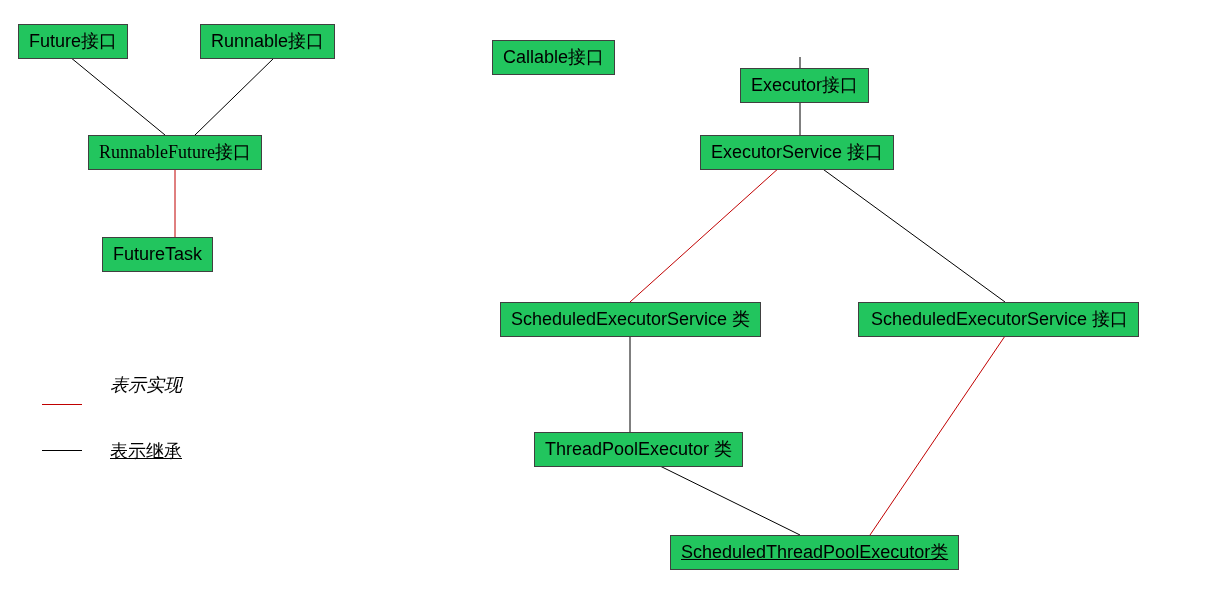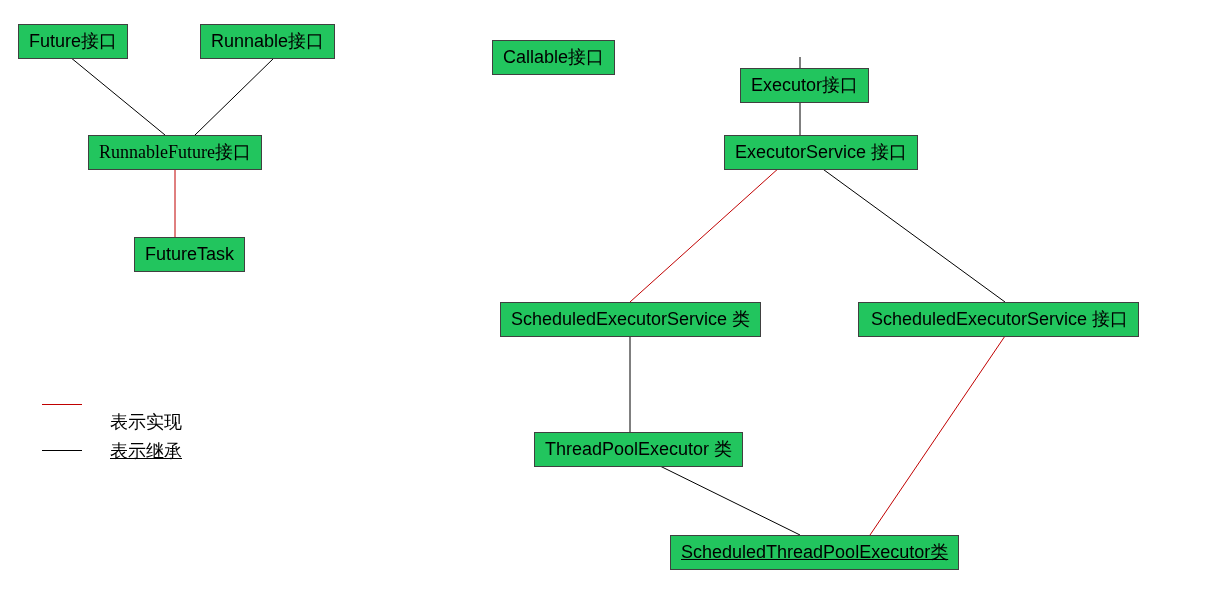--- a/index.html
+++ b/index.html
@@ -64,28 +64,28 @@
 
   <line x1="1005" y1="336" x2="870" y2="535" stroke="#c00000" stroke-width="1"></line>
 </svg>
 
 <div class="node" style="left:18px;  top:24px;">Future接口</div>
 <div class="node" style="left:200px; top:24px;">Runnable接口</div>
 <div class="node" style="left:452px; top:40px;margin-left:40px;">Callable接口</div>
 <div class="node" style="left:740px; top:24px;margin-top:44px;">Executor接口</div>
 
 <div class="node" style="left:88px;  top:135px;font-family:Liberation Serif, serif;">RunnableFuture接口</div>
-<div class="node" style="left:700px; top:135px;margin-left:24px;">ExecutorService 接口</div>
+<div class="node" style="left:700px; top:135px;">ExecutorService 接口</div>
 
-<div class="node" style="left:134px; top:237px;">FutureTask</div>
+<div class="node" style="left:102px; top:237px;">FutureTask</div>
 
 <div class="node" style="left:500px; top:302px;">ScheduledExecutorService 类</div>
 <div class="node" style="left:858px; top:302px;padding-left:12px;">ScheduledExecutorService 接口</div>
 
 <div class="node" style="left:522px; top:432px;margin-left:12px;">ThreadPoolExecutor 类</div>
 
 <div class="node" style="left:670px; top:535px;text-decoration:underline;">ScheduledThreadPoolExecutor类</div>
 
 <div class="legend-line" style="left:42px; top:404px; border-color:#c00000;"></div>
-<div class="legend-text" style="left:110px; top:410px;">表示实现</div>
+<div class="legend-text" style="left:110px; top:373px;font-style:italic;">表示实现</div>
 
 <div class="legend-line" style="left:42px; top:450px; border-color:#000000;"></div>
 <div class="legend-text" style="left:110px; top:439px;text-decoration:underline;">表示继承</div>
 
 </body></html>

